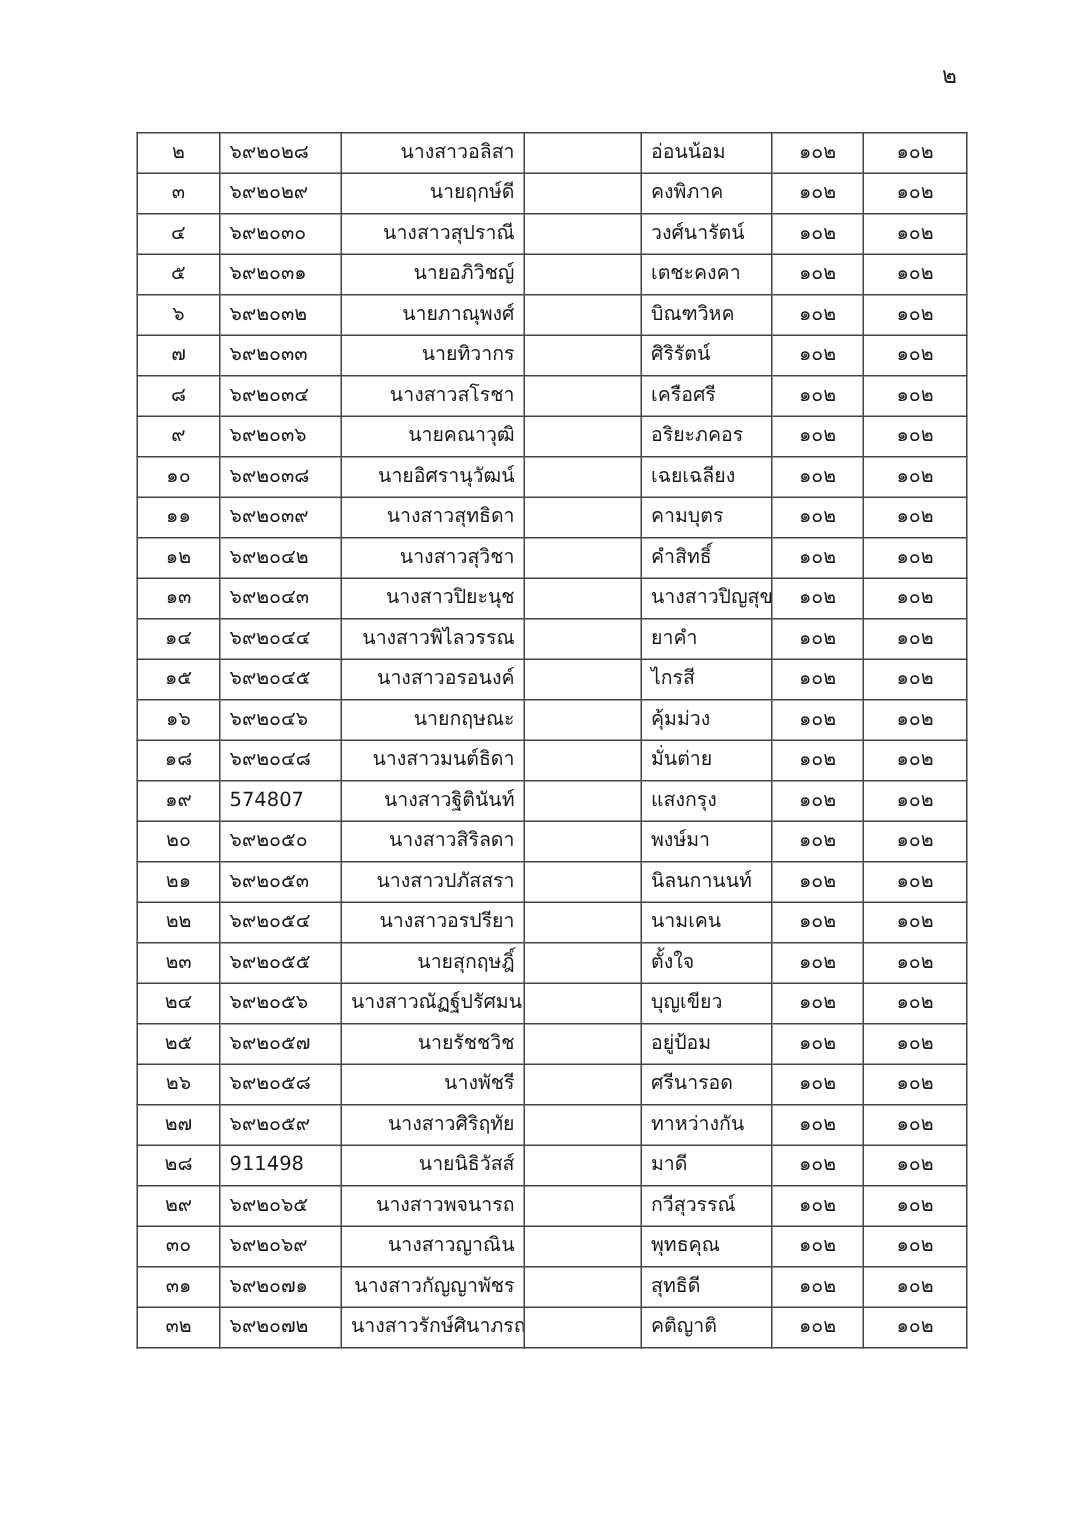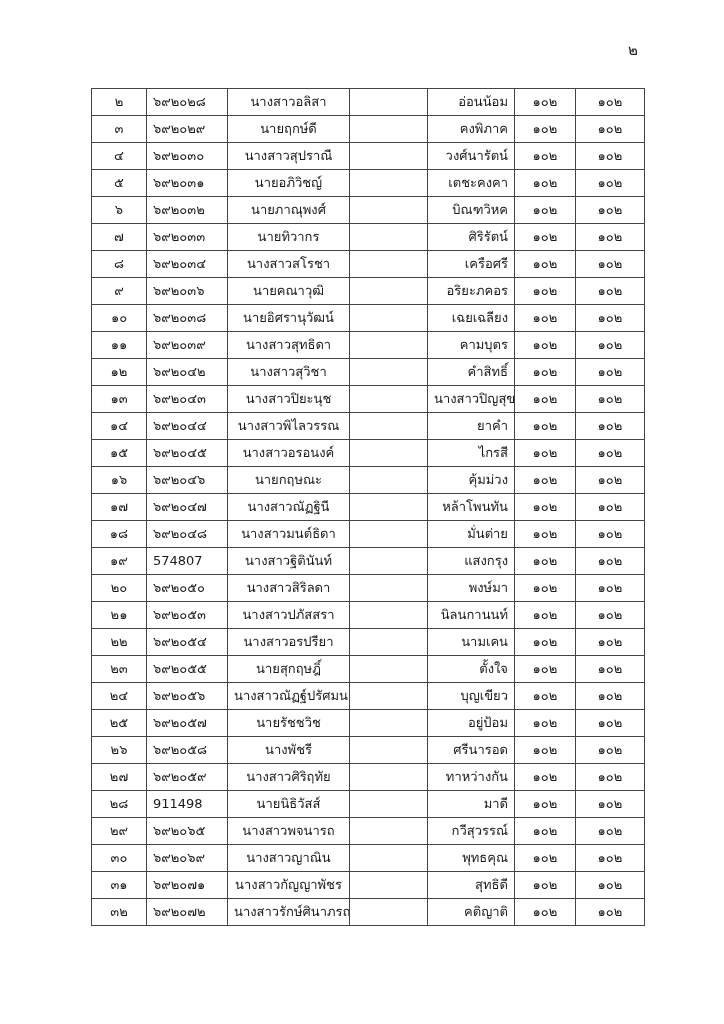--- a/index.html
+++ b/index.html
@@ -15,23 +15,23 @@
     border-collapse: collapse; table-layout: fixed;
     width: 553px;
   }
   table.roster td {
     border: 1px solid #444; height: 26px; padding: 0 6px;
     font-size: 13px; white-space: nowrap; overflow: hidden;
     line-height: 26px;
   }
   td.c-no { text-align: center; }
   td.c-id { text-align: left; padding-left: 8px; }
-  td.c-first { text-align: center; }
+  td.c-first { text-align: right; }
   td.c-blank { }
-  td.c-last { text-align: right; }
+  td.c-last { text-align: left; }
   td.c-s1, td.c-s2 { text-align: center; }
 </style>
 </head>
 <body>
 
 <div class="page-number">๒</div>
 
 <table class="roster">
   <colgroup>
     <col style="width:55px">
@@ -172,29 +172,20 @@
       <tr>
         <td class="c-no">๑๖</td>
         <td class="c-id">๖๙๒๐๔๖</td>
         <td class="c-first">นายกฤษณะ</td>
         <td class="c-blank"></td>
         <td class="c-last">คุ้มม่วง</td>
         <td class="c-s1">๑๐๒</td>
         <td class="c-s2">๑๐๒</td>
       </tr>
       <tr>
-        <td class="c-no">๑๗</td>
-        <td class="c-id">๖๙๒๐๔๗</td>
-        <td class="c-first">นางสาวณัฏฐินี</td>
-        <td class="c-blank"></td>
-        <td class="c-last">หล้าโพนทัน</td>
-        <td class="c-s1">๑๐๒</td>
-        <td class="c-s2">๑๐๒</td>
-      </tr>
-      <tr>
         <td class="c-no">๑๘</td>
         <td class="c-id">๖๙๒๐๔๘</td>
         <td class="c-first">นางสาวมนต์ธิดา</td>
         <td class="c-blank"></td>
         <td class="c-last">มั่นต่าย</td>
         <td class="c-s1">๑๐๒</td>
         <td class="c-s2">๑๐๒</td>
       </tr>
       <tr>
         <td class="c-no">๑๙</td>

